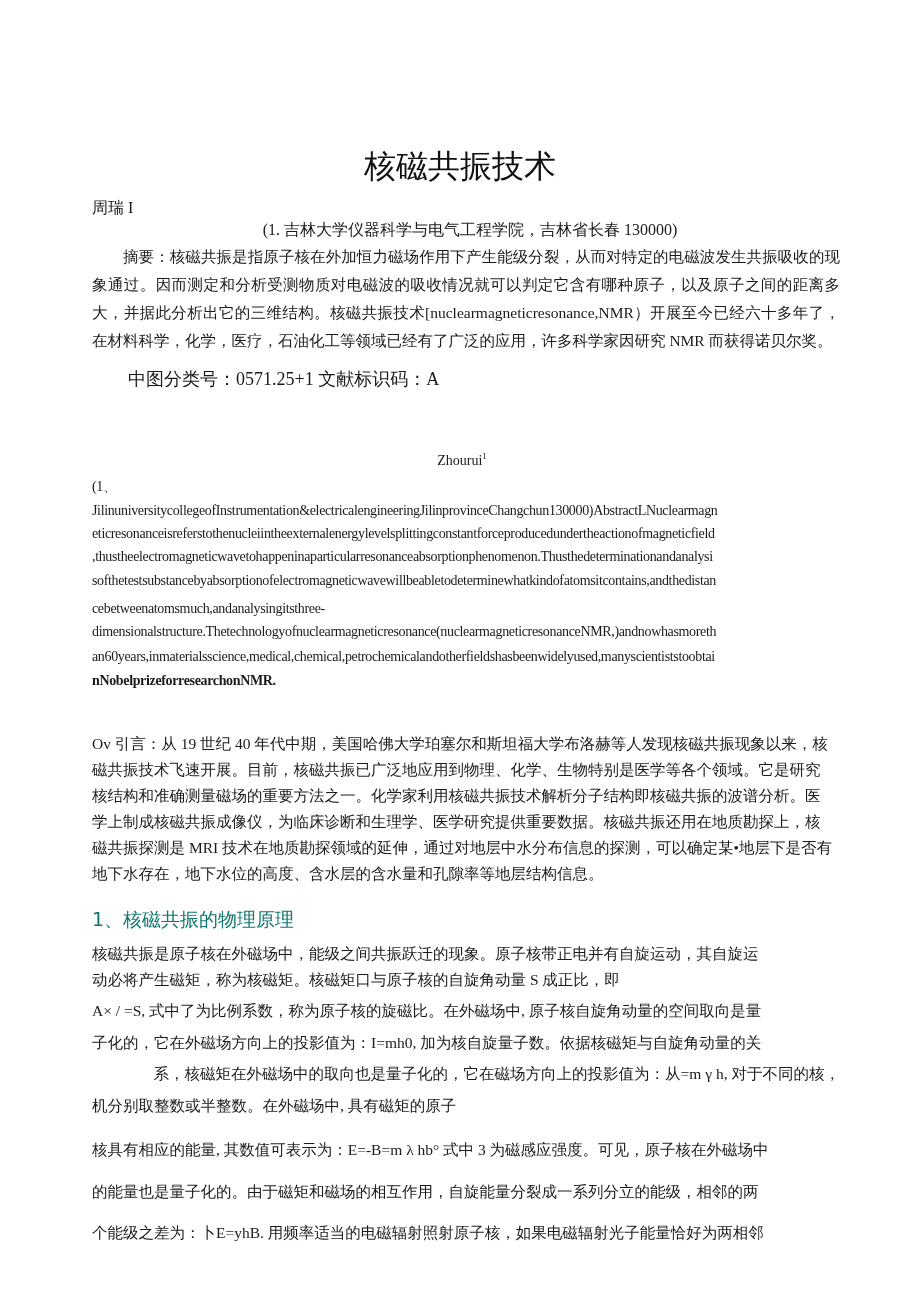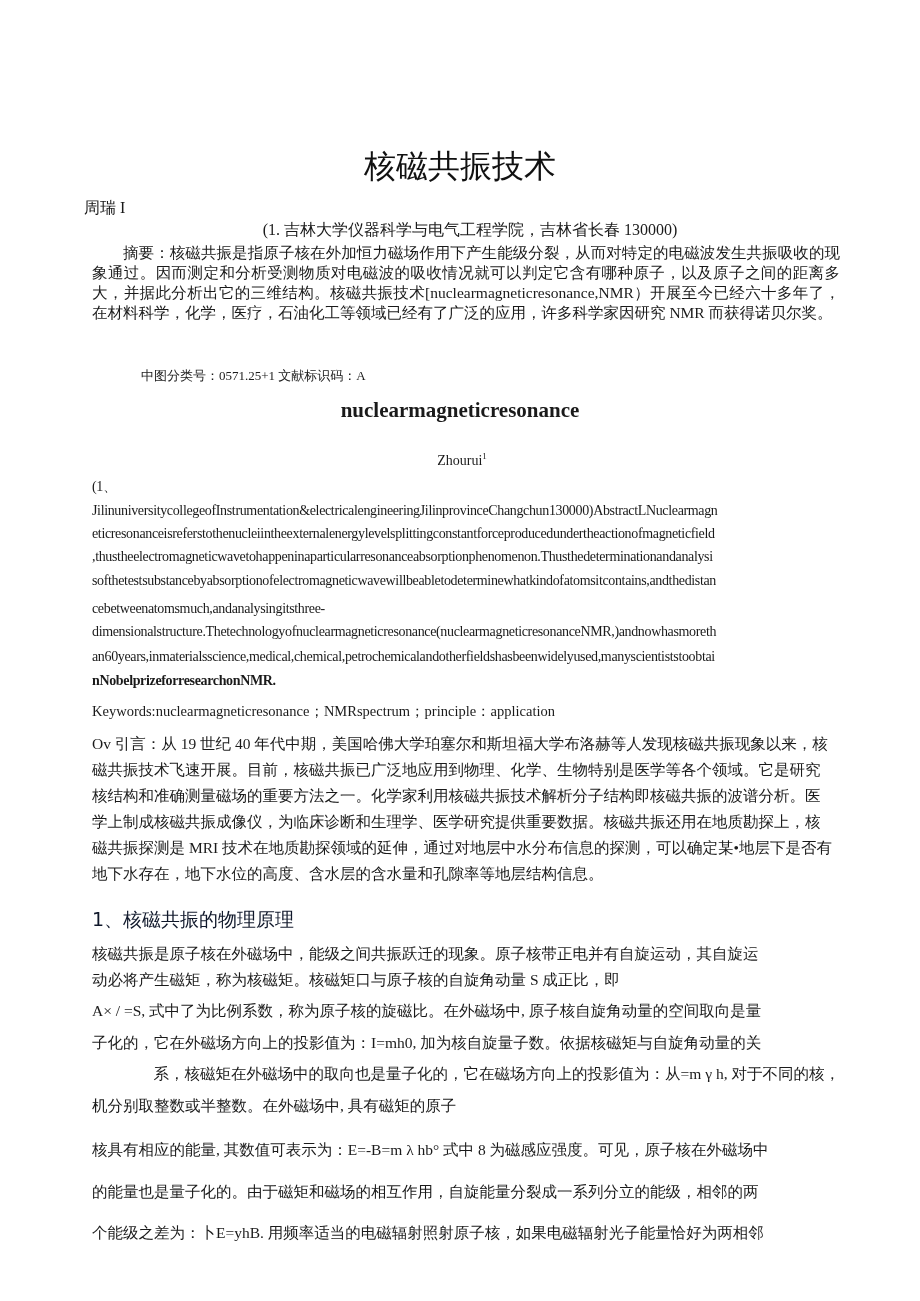--- a/index.html
+++ b/index.html
@@ -26,42 +26,42 @@
 
     .title {
       left: 0; width: 920px; top: 118px;
       text-align: center;
       font-family: "DejaVu Sans", "Liberation Sans", sans-serif;
       font-size: 32px;
       color: #111;
       letter-spacing: 0px;
     }
     .author-cn {
-      left: 84px; top: 171px;
+      left: 92px; top: 171px;
       font-size: 16px;
     }
     .affil-cn {
       left: 0; width: 920px; top: 193px;
       text-align: center;
       font-size: 16px;
       padding-left: 20px;
       box-sizing: border-box;
     }
     .para-cn {
       position: absolute;
       left: 92px;
       width: 748px;
       font-size: 15.5px;
-      line-height: 20px;
+      line-height: 28px;
       text-align: justify;
       white-space: normal;
     }
     .indent { text-indent: 31px; }
     .kw-cn { left: 124px; top: 314px; font-size: 15.5px; }
-    .class-cn { left: 141px; top: 340px; font-size: 13px; font-family: Liberation Serif, serif; }
+    .class-cn { left: 128px; top: 340px; font-size: 18px; font-family: Liberation Serif, serif; }
 
     .title-en {
       left: 0; width: 920px; top: 371px;
       text-align: center;
       font-weight: bold;
       font-size: 21px;
       padding-left: 0px;
     }
     .author-en {
       left: 0; width: 920px; top: 424px;
@@ -80,21 +80,21 @@
     }
     .kw-en {
       left: 92px; top: 675px;
       font-size: 14.5px;
     }
 
     .section-head {
       left: 92px; top: 880px;
       font-family: "DejaVu Sans", "Liberation Sans", sans-serif;
       font-size: 19px;
-      color: #0f172a;
+      color: #0f766e;
     }
 
     .body-line {
       position: absolute;
       left: 92px;
       width: 748px;
       font-size: 15.5px;
       white-space: nowrap;
     }
   </style>
@@ -107,54 +107,52 @@
 
   <div class="abs author-cn">周瑞 I</div>
 
   <div class="abs affil-cn">(1. 吉林大学仪器科学与电气工程学院，吉林省长春 130000)</div>
 
   <div class="para-cn indent" style="top:216px;">摘要：核磁共振是指原子核在外加恒力磁场作用下产生能级分裂，从而对特定的电磁波发生共振吸收的现象通过。因而测定和分析受测物质对电磁波的吸收情况就可以判定它含有哪种原子，以及原子之间的距离多大，并据此分析出它的三维结构。核磁共振技术[nuclearmagneticresonance,NMR）开展至今已经六十多年了，在材料科学，化学，医疗，石油化工等领域已经有了广泛的应用，许多科学家因研究 NMR 而获得诺贝尔奖。</div>
 
 
   <div class="abs class-cn">中图分类号：0571.25+1 文献标识码：A</div>
 
-  <div class="abs title-en">nuclearmagneticresonance</div>
 
   <div class="abs author-en"><span>Zhourui</span><sup>1</sup></div>
 
   <div>
     <div class="en-line" style="top:451px;">(1、</div>
     <div class="en-line" style="top:476px;">JilinuniversitycollegeofInstrumentation&amp;electricalengineeringJilinprovinceChangchun130000)AbstractLNuclearmagn</div>
     <div class="en-line" style="top:499px;">eticresonanceisreferstothenucleiintheexternalenergylevelsplittingconstantforceproducedundertheactionofmagneticfield</div>
     <div class="en-line" style="top:522px;">,thustheelectromagneticwavetohappeninaparticularresonanceabsorptionphenomenon.Thusthedeterminationandanalysi</div>
     <div class="en-line" style="top:546px;">softhetestsubstancebyabsorptionofelectromagneticwavewillbeabletodeterminewhatkindofatomsitcontains,andthedistan</div>
     <div class="en-line" style="top:574px;">cebetweenatomsmuch,andanalysingitsthree-</div>
     <div class="en-line" style="top:597px;">dimensionalstructure.Thetechnologyofnuclearmagneticresonance(nuclearmagneticresonanceNMR,)andnowhasmoreth</div>
     <div class="en-line" style="top:622px;">an60years,inmaterialsscience,medical,chemical,petrochemicalandotherfieldshasbeenwidelyused,manyscientiststoobtai</div>
     <div class="en-line" style="top:646px;font-weight:bold;">nNobelprizeforresearchonNMR.</div>
   </div>
 
-  <div class="abs kw-en">Keywords:nuclearmagneticresonance；NMRspectrum；principle：application</div>
 
   <div>
     <div class="body-line" style="top:707px;">Ov 引言：从 19 世纪 40 年代中期，美国哈佛大学珀塞尔和斯坦福大学布洛赫等人发现核磁共振现象以来，核</div>
     <div class="body-line" style="top:733px;">磁共振技术飞速开展。目前，核磁共振已广泛地应用到物理、化学、生物特别是医学等各个领域。它是研究</div>
     <div class="body-line" style="top:759px;">核结构和准确测量磁场的重要方法之一。化学家利用核磁共振技术解析分子结构即核磁共振的波谱分析。医</div>
     <div class="body-line" style="top:785px;">学上制成核磁共振成像仪，为临床诊断和生理学、医学研究提供重要数据。核磁共振还用在地质勘探上，核</div>
     <div class="body-line" style="top:811px;">磁共振探测是 MRI 技术在地质勘探领域的延伸，通过对地层中水分布信息的探测，可以确定某•地层下是否有</div>
     <div class="body-line" style="top:837px;">地下水存在，地下水位的高度、含水层的含水量和孔隙率等地层结构信息。</div>
   </div>
 
   <div class="abs section-head">1、核磁共振的物理原理</div>
 
   <div>
     <div class="body-line" style="top:917px;">核磁共振是原子核在外磁场中，能级之间共振跃迁的现象。原子核带正电并有自旋运动，其自旋运</div>
     <div class="body-line" style="top:943px;">动必将产生磁矩，称为核磁矩。核磁矩口与原子核的自旋角动量 S 成正比，即</div>
     <div class="body-line" style="top:974px;">A× / =S, 式中了为比例系数，称为原子核的旋磁比。在外磁场中, 原子核自旋角动量的空间取向是量</div>
     <div class="body-line" style="top:1006px;">子化的，它在外磁场方向上的投影值为：I=mh0, 加为核自旋量子数。依据核磁矩与自旋角动量的关</div>
     <div class="body-line" style="top:1037px;text-align:right;">系，核磁矩在外磁场中的取向也是量子化的，它在磁场方向上的投影值为：从=m γ h, 对于不同的核，</div>
     <div class="body-line" style="top:1069px;">机分别取整数或半整数。在外磁场中, 具有磁矩的原子</div>
-    <div class="body-line" style="top:1113px;">核具有相应的能量, 其数值可表示为：E=-B=m λ hb° 式中 8 为磁感应强度。可见，原子核在外磁场中</div>
+    <div class="body-line" style="top:1113px;">核具有相应的能量, 其数值可表示为：E=-B=m λ hb° 式中 3 为磁感应强度。可见，原子核在外磁场中</div>
     <div class="body-line" style="top:1155px;">的能量也是量子化的。由于磁矩和磁场的相互作用，自旋能量分裂成一系列分立的能级，相邻的两</div>
     <div class="body-line" style="top:1196px;">个能级之差为：卜E=yhB. 用频率适当的电磁辐射照射原子核，如果电磁辐射光子能量恰好为两相邻</div>
   </div>
 
 </div>
 
 </body></html>

